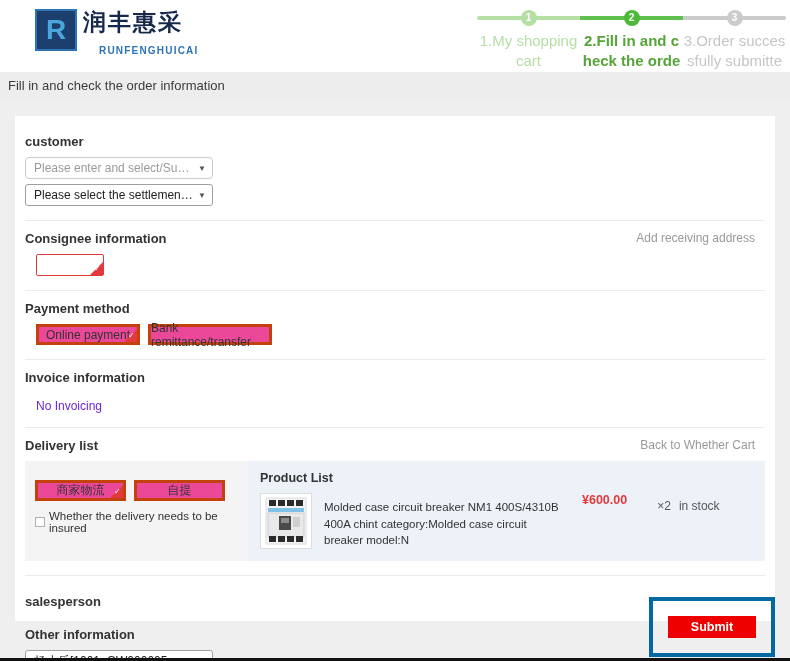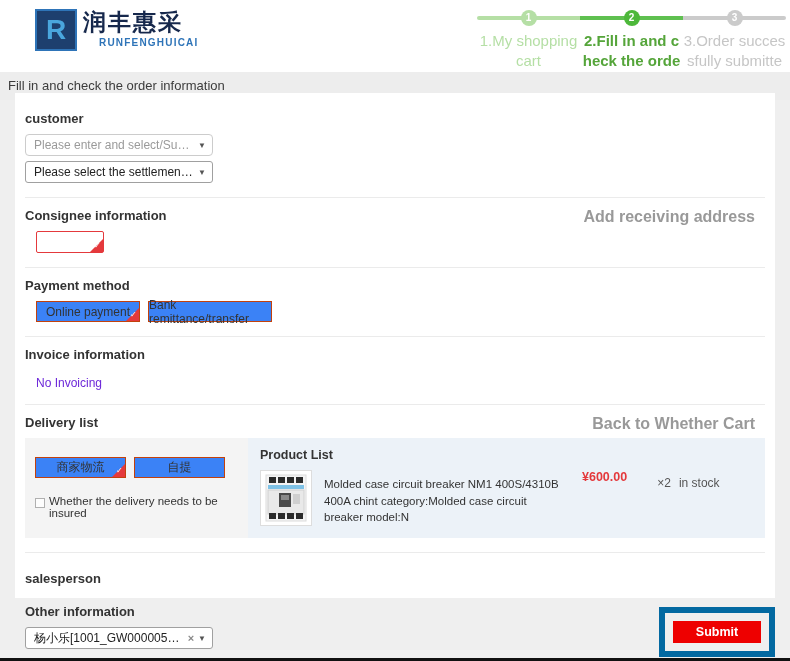--- a/index.html
+++ b/index.html
@@ -6,21 +6,21 @@
   html,body { background:#efefef; }
   body { font-family:"Liberation Sans", sans-serif; }
   #screen { position:relative; width:790px; height:661px; background:#efefef; overflow:hidden; }
 
   
   .header { position:absolute; top:0; left:0; width:790px; height:72px; background:#ffffff; }
   .logo { position:absolute; left:35px; top:9px; display:flex; align-items:flex-start; cursor:pointer; }
   .logo-mark { width:42px; height:42px; background:#1d3f6e; border:2px solid #2e74b8; display:flex; align-items:center; justify-content:center; color:#4aa6dd; font-weight:bold; font-size:28px; line-height:1; }
   .logo-text { margin-left:6px; }
   .logo-cn { font-size:23px; font-weight:bold; color:#16284c; letter-spacing:2px; line-height:1.15; }
-  .logo-en { font-size:10px; font-weight:bold; color:#2e74b8; letter-spacing:1.2px; margin-top:2px;padding-left:16px; }
+  .logo-en { font-size:10px; font-weight:bold; color:#2e74b8; letter-spacing:1.2px; margin-top:10px;padding-left:16px; }
 
   
   .steps { position:absolute; top:10px; right:4px; display:flex; }
   .step { width:103px; }
   .track { position:relative; height:16px; }
   .track .bar { position:absolute; left:0; right:0; top:6px; height:4px; }
   .step:first-child .bar { border-radius:2px 0 0 2px; }
   .step:last-child .bar { border-radius:0 2px 2px 0; }
   .circle { position:absolute; left:50%; top:0; transform:translateX(-50%); width:16px; height:16px; border-radius:50%; color:#fff; font-size:10px; font-weight:bold; text-align:center; line-height:16px; }
   .step-label { margin-top:5px; text-align:center; font-size:15px; line-height:1.3; word-break:break-all; }
@@ -31,71 +31,71 @@
   .step.active .circle { background:#4db83a; }
   .step.active .step-label { color:#55a53a; font-weight:bold; }
   .step.todo .bar { background:#cbcbcb; }
   .step.todo .circle { background:#cbcbcb; }
   .step.todo .step-label { color:#c6c6c6; }
 
   
   .title-bar { position:absolute; top:72px; left:0; width:790px; height:28px; background:#ededed; font-size:13px; color:#3c3c3c; line-height:28px; padding-left:8px; }
 
   
-  .card { position:absolute; top:93px; left:15px; width:760px; height:505px; background:#ffffff; padding:8px 0 0 0; }
+  .card { position:absolute; top:116px; left:15px; width:760px; height:505px; background:#ffffff; padding:8px 0 0 0; }
   .sec-head { font-size:13px; font-weight:bold; color:#333; margin:10px 10px 0 10px; position:relative; }
-  .sec-head .right-link { position:absolute; right:10px; top:0; font-weight:bold; font-size:16px; color:#999; cursor:pointer; }
+  .sec-head .right-link { position:absolute; right:10px; top:0; font-weight:normal; font-size:12px; color:#999; cursor:pointer; }
   .divider { height:1px; background:#ebebeb; margin:14px 10px 0 10px; }
 
   
   .fake-select { width:188px; height:22px; border:1px solid #ccc; border-radius:4px; background:#fff; display:flex; align-items:center; font-size:12px; padding:0 6px 0 8px; margin:8px 0 0 10px; cursor:pointer; }
   .fake-select .val { flex:1; white-space:nowrap; overflow:hidden; text-overflow:ellipsis; }
   .fake-select.placeholder .val { color:#9a9a9a; }
   .fake-select.native { border-radius:3px; border-color:#a0a0a0; margin-top:5px; }
   .fake-select.native .val { color:#222; }
   .chev { font-size:8px; color:#555; margin-left:4px; }
   .clear-x { font-size:11px; color:#888; margin-left:4px; font-weight:bold; }
 
   
   .sel { position:relative; border:1px solid #e4393c; background:#fff; }
   .corner { position:absolute; right:0; bottom:0; width:0; height:0; border-left:13px solid transparent; border-bottom:13px solid #e4393c; }
   .corner .chk { position:absolute; left:-9px; top:2px; font-size:8px; color:#fff; }
 
   .addr-box { width:68px; height:22px; border-radius:2px; margin:8px 0 0 21px; cursor:pointer; }
 
   .btn-row { display:flex; margin:8px 0 0 21px; }
-  .opt-btn { height:21px; font-size:12px; color:#333; background:#3b82f6; border:1px solid #c2410c; display:flex; align-items:center; justify-content:center; cursor:pointer; }
+  .opt-btn { height:21px; font-size:12px; color:#333; background:#ec4899; border:3px solid #c2410c; display:flex; align-items:center; justify-content:center; cursor:pointer; }
   .opt-btn + .opt-btn { margin-left:8px; }
   .btn-online { width:104px; }
   .btn-bank { width:124px; }
 
   .gray-text { font-size:12px; color:#6d28d9; margin:14px 12px 0 21px; }
 
   
   .panels { display:flex; margin:8px 10px 0 10px; height:100px; }
   .panel-left { width:223px; background:#f4f4f4; padding:10px 10px; }
   .panel-right { flex:1; background:#ecf2f8; padding:10px 12px; }
   .panel-head { font-size:12.5px; font-weight:bold; color:#333; }
   .dm-row { display:flex; margin-top:9px; }
   .dm-btn { width:91px; height:21px; font-size:12px; }
   .cb-row { display:flex; align-items:center; margin-top:9px; }
   .cb { width:10px; height:10px; border:1px solid #b0b0b0; background:#fdfdfd; margin-right:4px; cursor:pointer; flex:none; }
-  .cb-label { font-size:11.5px; color:#333;margin-top:8px; }
+  .cb-label { font-size:11.5px; color:#333; }
 
   .prod-row { display:flex; margin-top:8px; align-items:flex-start; }
   .prod-img { width:52px; height:56px; background:#fff; border:1px solid #ddd; display:flex; align-items:center; justify-content:center; flex:none; }
   .prod-text { width:242px; margin-left:12px; font-size:11.5px; color:#333; line-height:1.45; margin-top:6px; }
   .prod-price { margin-left:16px; font-size:12.5px; font-weight:bold; color:#e4393c; white-space:nowrap; }
   .prod-qty { margin-left:30px; margin-top:6px; font-size:12px; color:#555; white-space:nowrap; }
   .prod-stock { margin-left:8px; margin-top:6px; font-size:12px; color:#555; white-space:nowrap; }
 
   .sub-head { font-size:13px; font-weight:bold; color:#333; margin:18px 10px 0 10px; }
 
   
-  .submit-wrap { position:absolute; right:15px; bottom:4px; border:6px solid #0369a1; padding:8px; }
+  .submit-wrap { position:absolute; right:15px; bottom:4px; border:4px solid #0369a1; padding:15px; }
   .submit-btn { width:88px; height:22px; background:#ee0000; color:#fff; font-size:12.5px; font-weight:bold; border:none; display:flex; align-items:center; justify-content:center; cursor:pointer; font-family:"Liberation Sans", sans-serif; }
   .bottom-bar { position:absolute; left:0; bottom:0; width:790px; height:3px; background:#111; }
 </style>
 </head>
 <body>
 
 <div id="screen">
 
   <div class="header">
     <div class="logo">

